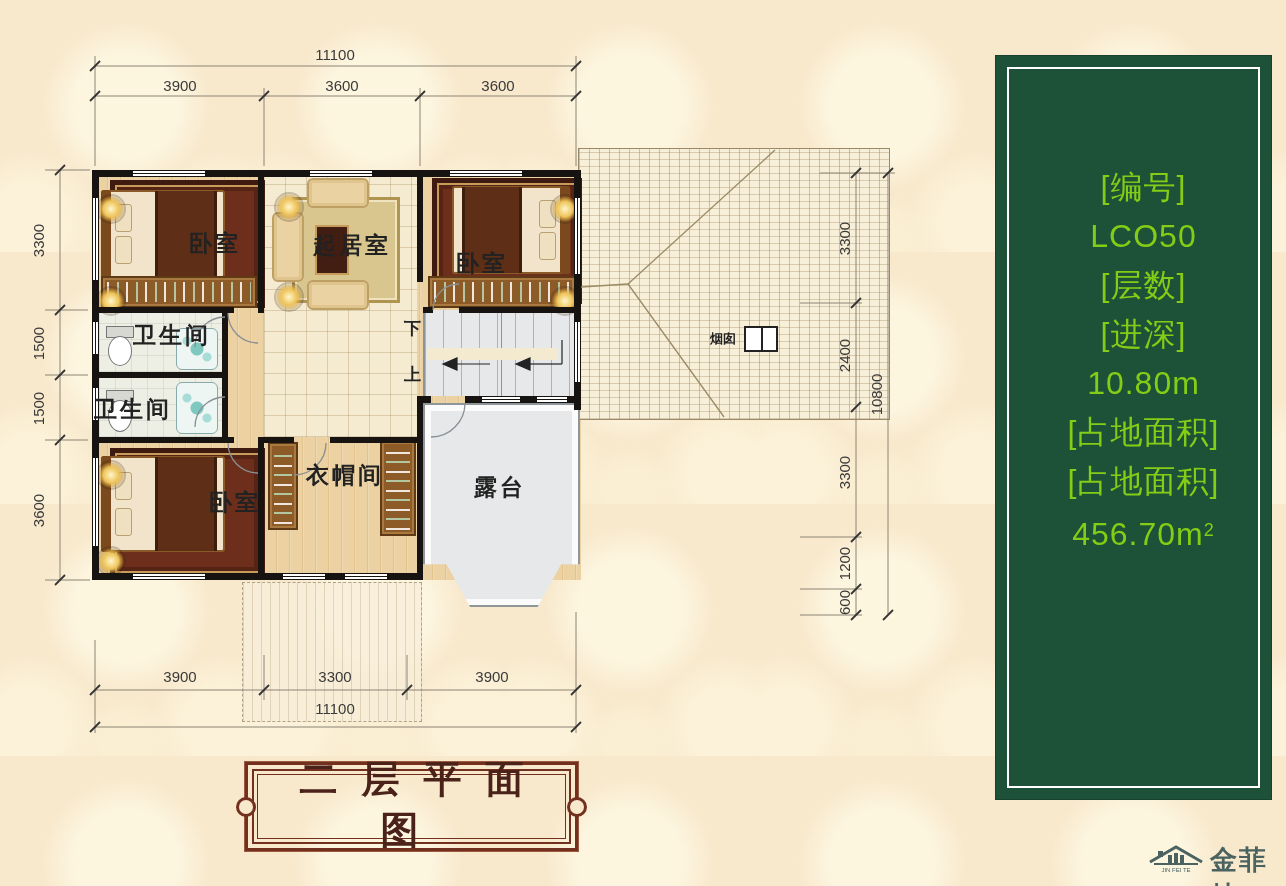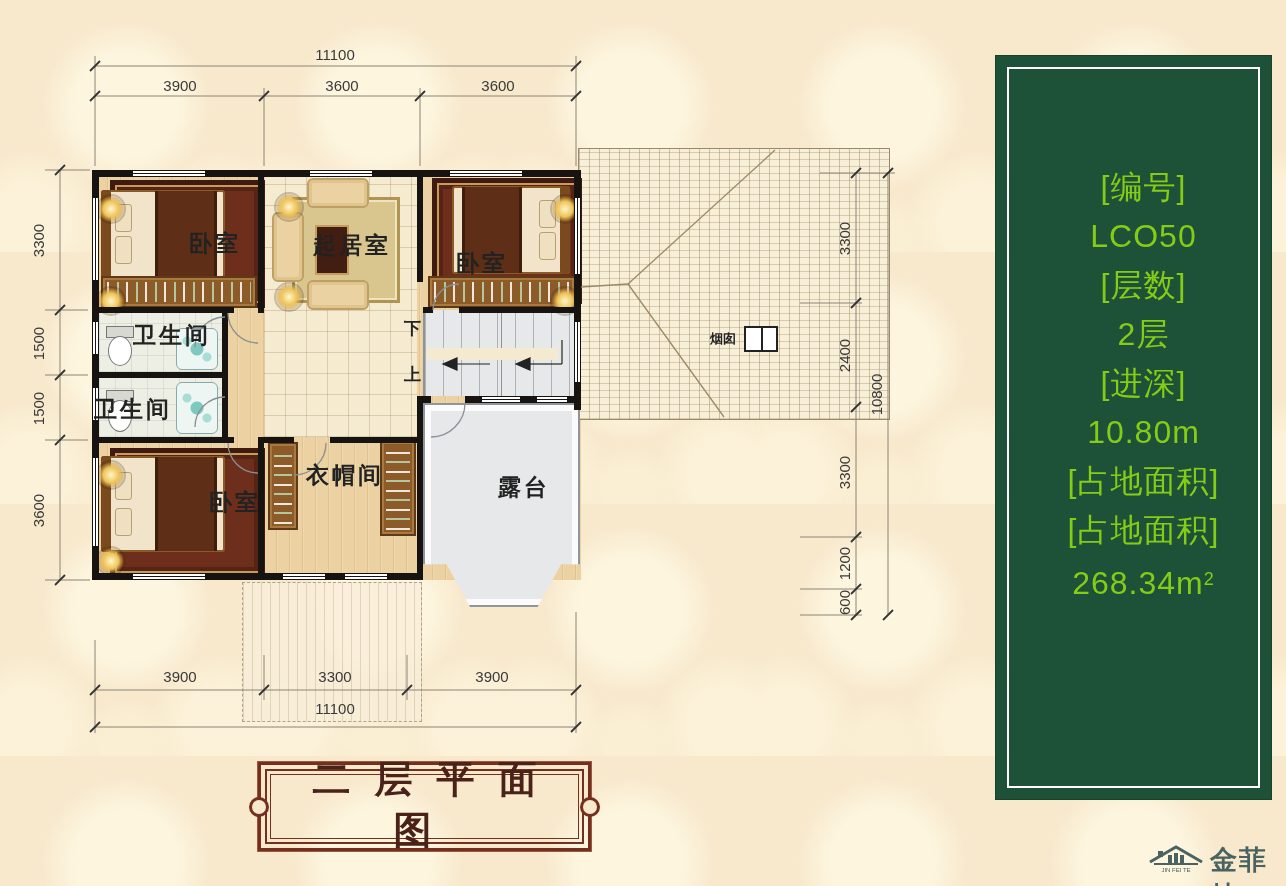--- a/index.html
+++ b/index.html
@@ -61,21 +61,21 @@
   .stair-label{font-family:"Liberation Serif",serif;font-weight:bold;font-size:17px;color:#222;}
   .dim{font-size:15px;color:#3a3a3a;text-align:center;width:100px;}
   .dim.v{width:70px;transform:rotate(-90deg);}
   
   .panel{left:995px;top:55px;width:277px;height:745px;background:#1d5138;box-shadow:inset 0 0 0 1px #17422e;}
   .panel .inner{position:absolute;inset:12px;border:2px solid #fff;}
   .panel .title{position:absolute;left:0;right:0;top:36px;text-align:center;color:#fff;font-weight:bold;font-size:40px;letter-spacing:10px;text-indent:10px;}
   .panel .items{position:absolute;left:40px;right:20px;top:108px;color:#84cc16;font-weight:normal;font-size:32px;line-height:49px;letter-spacing:1px;text-align:center;}
   .panel .sup{font-size:18px;vertical-align:9px;}
   
-  .banner{left:258px;top:762px;width:327px;height:83px;border:3px solid #73301f;box-shadow:0 0 0 1px #9a5a40;}
+  .banner{left:245px;top:762px;width:327px;height:83px;border:3px solid #73301f;box-shadow:0 0 0 1px #9a5a40;}
   .banner .in1{position:absolute;inset:4px;border:2px solid #73301f;}
   .banner .in2{position:absolute;inset:9px;border:1px solid #73301f;}
   .banner .cap{position:absolute;left:0;right:0;top:50%;transform:translateY(-52%);text-align:center;font-family:"Liberation Serif",serif;font-weight:bold;font-size:38px;color:#4a221a;letter-spacing:24px;text-indent:24px;}
   .banner .orn{position:absolute;width:14px;height:14px;border:3px solid #73301f;border-radius:50%;background:#f8e9cd;}
   
   .logo{left:1148px;top:840px;width:130px;height:46px;color:#4a6360;}
   .logo .zh{position:absolute;left:62px;top:2px;font-weight:bold;font-size:27px;letter-spacing:2px;font-family:"Liberation Serif",serif;}
   svg.overlay{position:absolute;left:0;top:0;pointer-events:none;}
 </style>
 </head>
@@ -272,21 +272,21 @@
     </g>
   </svg>
 
   <div class="abs room-label" style="left:155px;top:228px;">卧室</div>
   <div class="abs room-label" style="left:292px;top:230px;">起居室</div>
   <div class="abs room-label" style="left:422px;top:248px;">卧室</div>
   <div class="abs room-label" style="left:175px;top:487px;">卧室</div>
   <div class="abs room-label" style="left:112px;top:320px;">卫生间</div>
   <div class="abs room-label" style="left:73px;top:394px;">卫生间</div>
   <div class="abs room-label" style="left:285px;top:460px;">衣帽间</div>
-  <div class="abs room-label" style="left:464px;top:472px;">露台</div>
+  <div class="abs room-label" style="left:440px;top:472px;">露台</div>
   <div class="abs small-label" style="left:710px;top:330px;">烟囱</div>
   <div class="abs stair-label" style="left:404px;top:317px;">下</div>
   <div class="abs stair-label" style="left:404px;top:363px;">上</div>
 
   <div class="abs dim" style="left:285px;top:46px;">11100</div>
   <div class="abs dim" style="left:130px;top:77px;">3900</div>
   <div class="abs dim" style="left:292px;top:77px;">3600</div>
   <div class="abs dim" style="left:448px;top:77px;">3600</div>
   <div class="abs dim" style="left:130px;top:668px;">3900</div>
   <div class="abs dim" style="left:285px;top:668px;">3300</div>
@@ -302,26 +302,25 @@
   <div class="abs dim v" style="left:809px;top:555px;">1200</div>
   <div class="abs dim v" style="left:809px;top:594px;">600</div>
   <div class="abs dim v" style="left:841px;top:386px;">10800</div>
 
   <div class="abs panel">
     <div class="inner"></div>
     <div class="items">
       <div>[编号]</div>
       <div>LCO50</div>
       <div>[层数]</div>
-      <div>2层</div>
       <div>[进深]</div>
       <div>10.80m</div>
       <div>[占地面积]</div>
       <div>[占地面积]</div>
-      <div><span>268.34m</span><span class="sup">2</span></div>
+      <div><span>456.70m</span><span class="sup">2</span></div>
     </div>
   </div>
 
   <div class="abs banner">
     <div class="in1"></div>
     <div class="in2"></div>
     <span class="orn" style="left:-12px;top:50%;margin-top:-10px;"></span>
     <span class="orn" style="right:-12px;top:50%;margin-top:-10px;"></span>
     <div class="cap">二层平面图</div>
   </div>

